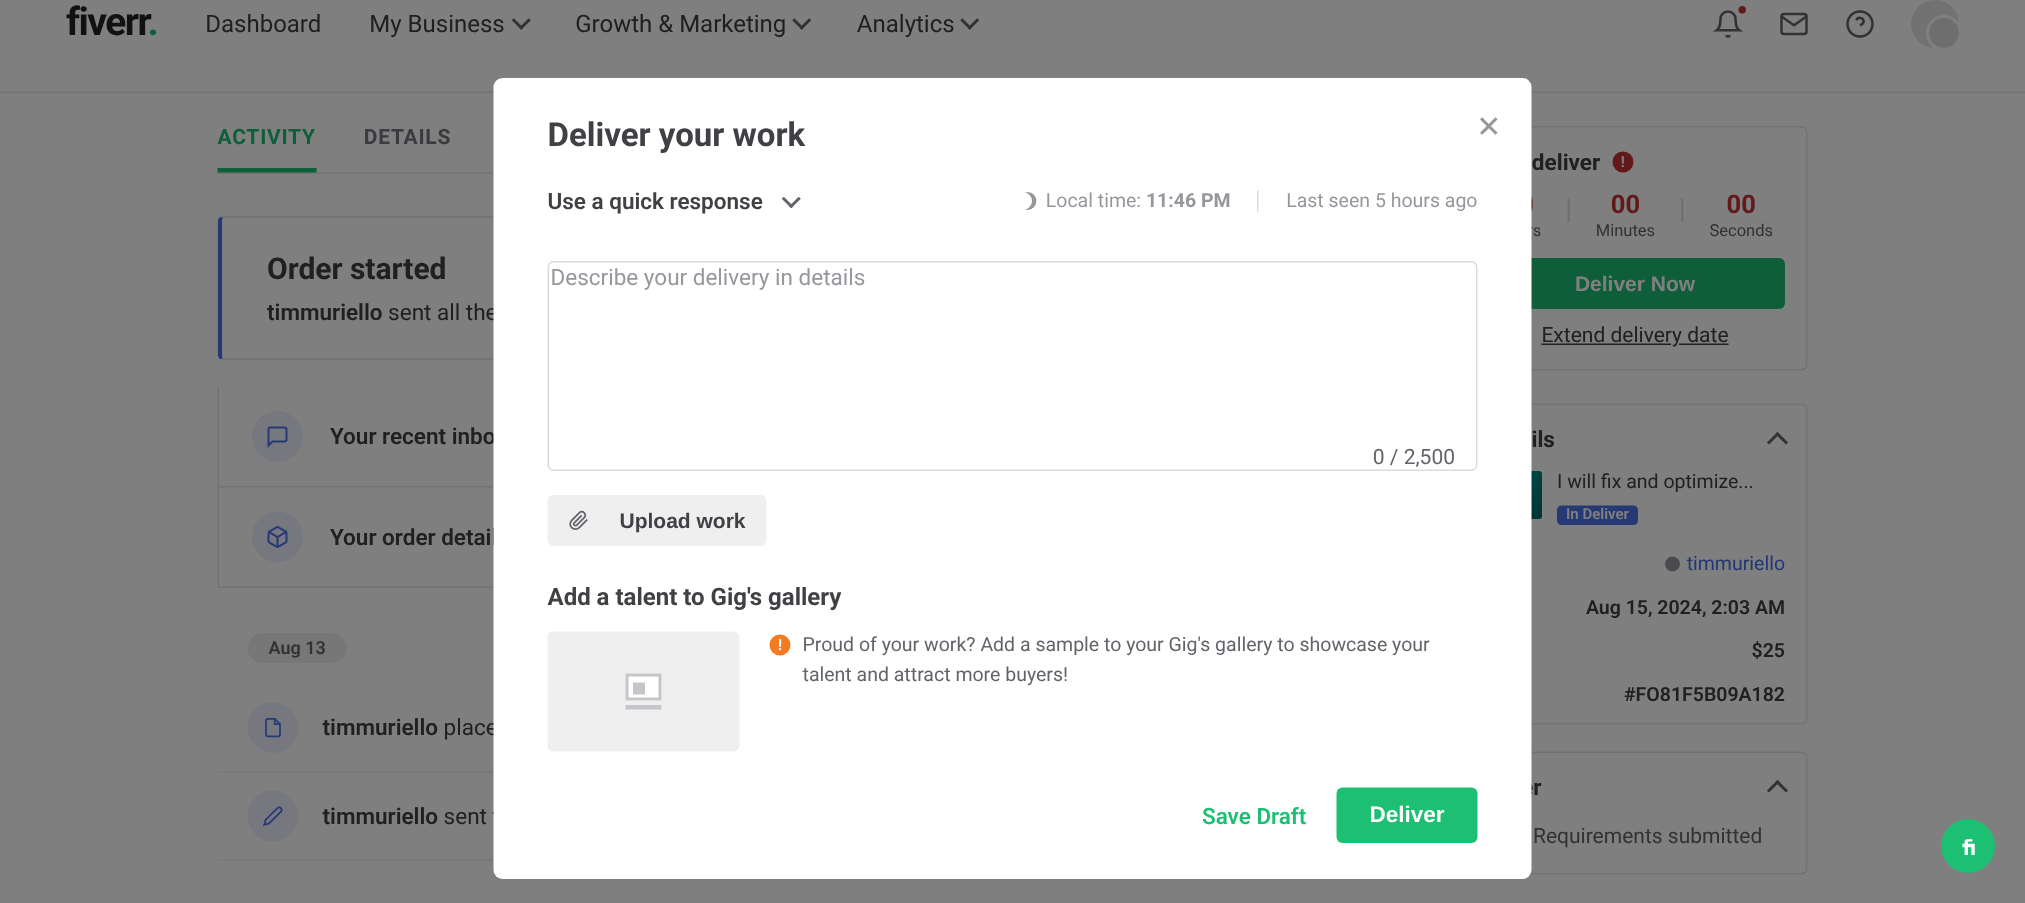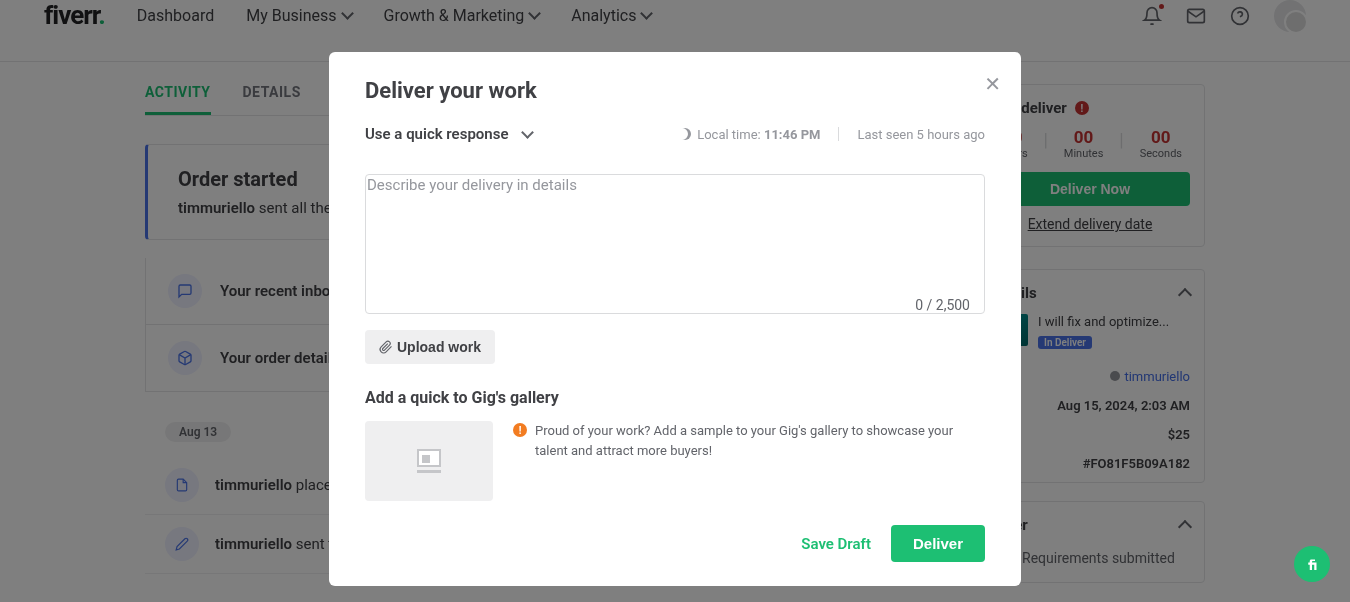--- a/index.html
+++ b/index.html
@@ -93,21 +93,21 @@
 .qr-chev { width:9px; height:9px; border-right:2px solid #62646a; border-bottom:2px solid #62646a; transform:rotate(45deg); margin-top:-4px;}
 .qr-right { font-size:13px; color:#95979d; display:flex; align-items:center; gap:18px;}
 .qr-sep { width:1px; height:14px; background:#dadbdd;}
 .moon-sm { width:12px;height:12px; border-radius:50%; box-shadow: inset -3px 0 0 0 #95979d; display:inline-block;}
 
 .desc-box { border:1px solid #dadbdd; border-radius:4px; padding:1px; min-height:140px; position:relative; margin-bottom:16px;}
 .desc-ta { width:100%; height:100px; border:none; resize:none; outline:none; font-size:15px; color:#404145; font-family:inherit;}
 .desc-ta::placeholder { color:#95979d;}
 .char-count { position:absolute; right:14px; bottom:0; font-size:14px; color:#62646a;}
 
-.upload-btn { display:inline-flex; align-items:center; gap:4px; background:#efeff0; border:none; padding:9px 14px; border-radius:4px; font-size:14px; font-weight:600; color:#404145; cursor:pointer; margin-bottom:24px;}
+.upload-btn { display:inline-flex; align-items:center; gap:20px; background:#efeff0; border:none; padding:9px 14px; border-radius:4px; font-size:14px; font-weight:600; color:#404145; cursor:pointer; margin-bottom:24px;}
 .clip-icon { width:14px; height:14px;}
 
 .sample-title { font-size:16px; font-weight:700; margin-bottom:14px;}
 .sample-row { display:flex; gap:20px; margin-bottom:24px;}
 .sample-thumb { width:128px; height:80px; background:#efeff0; border-radius:4px; display:flex; align-items:center; justify-content:center; flex-direction:column; gap:3px;}
 .thumb-ph { width:24px; height:18px; border:2px solid #c5c6c9; background:#fff; position:relative;}
 .thumb-ph::after{content:''; position:absolute; left:3px; bottom:2px; width:8px; height:8px; background:#c5c6c9;}
 .thumb-line { width:24px; height:3px; background:#c5c6c9;}
 .sample-text { font-size:13px; color:#62646a; line-height:1.5; flex:1; display:flex; gap:8px;}
 .warn-icon { width:14px; height:14px; border-radius:50%; background:#f27c21; color:#fff; display:inline-flex; align-items:center; justify-content:center; font-size:10px; font-weight:700; flex-shrink:0; margin-top:2px;}
@@ -319,21 +319,21 @@
       <div class="char-count">0 / 2,500</div>
     </div>
     
     <button class="upload-btn">
       <svg class="clip-icon" viewBox="0 0 24 24" fill="none" stroke="#62646a" stroke-width="2">
           <path d="m21.4 11.05-9.19 9.19a6 6 0 0 1-8.49-8.49l8.57-8.57A4 4 0 1 1 18 8.84l-8.59 8.57a2 2 0 0 1-2.83-2.83l8.49-8.48"></path>
         </svg>
       <span>Upload work</span>
     </button>
     
-    <div class="sample-title">Add a quick to Gig's gallery</div>
+    <div class="sample-title">Add a talent to Gig's gallery</div>
     <div class="sample-row">
       <div class="sample-thumb">
         <div class="thumb-ph"></div>
         <div class="thumb-line"></div>
       </div>
       <div class="sample-text">
         <span class="warn-icon">!</span>
         <span>Proud of your work? Add a sample to your Gig's gallery to showcase your talent and attract more buyers!</span>
       </div>
     </div>

